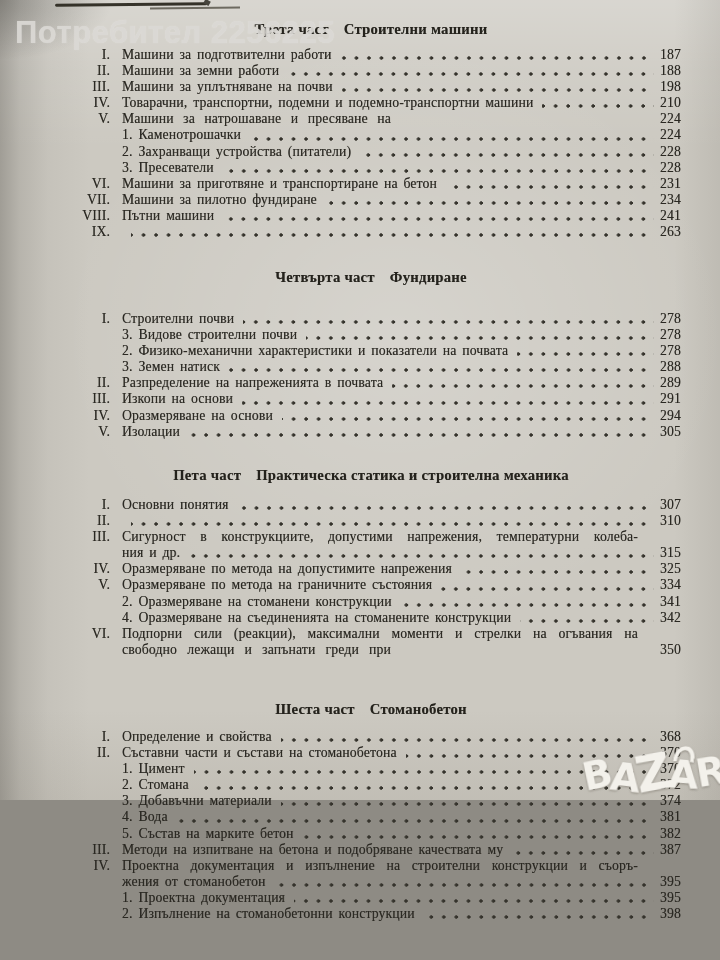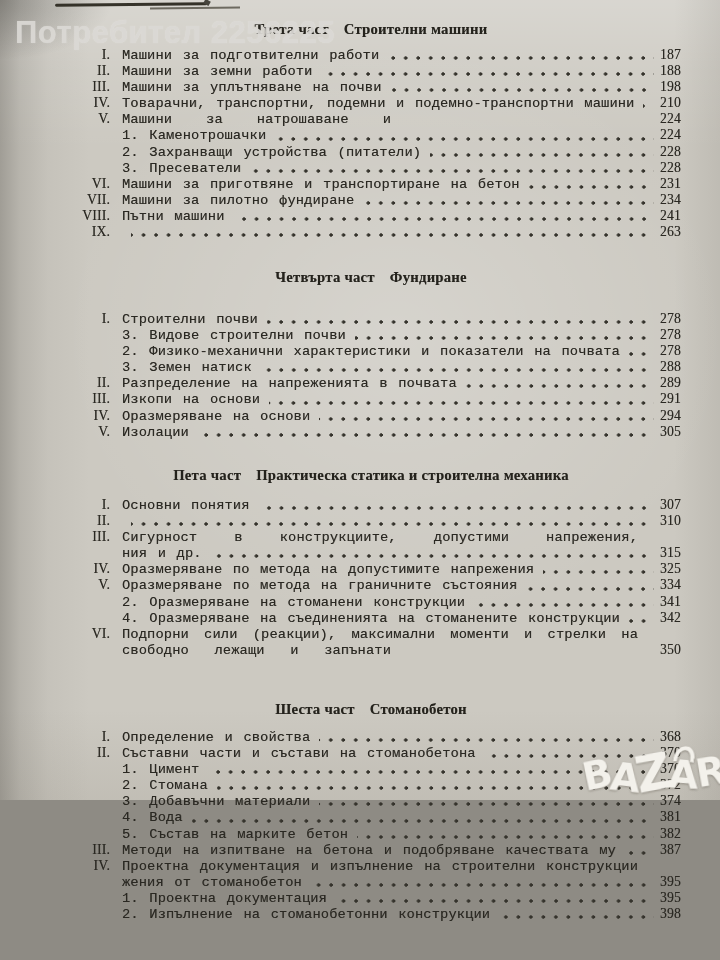--- a/index.html
+++ b/index.html
@@ -46,21 +46,21 @@
   .s3 .entries{margin-top:10px;}
 
   .row{
     display:flex;align-items:baseline;
     padding:0 16px 0 0;height:16.1px;line-height:16.1px;
     font-size:13.6px;word-spacing:2.2px;letter-spacing:.2px;
     text-shadow:.3px .3px 0 rgba(40,38,32,.5);
     white-space:nowrap;
   }
   .rn{flex:none;width:86px;text-align:right;padding-right:12px;}
-  .txt{flex:none;font-family:Liberation Mono, monospace;}
+  .txt{flex:none;}
   .row.stretch .txt{flex:1;text-align:justify;text-align-last:justify;white-space:normal;overflow:hidden;height:16.1px;}
   .row.cont-first .txt{margin-right:52px;}
   .leader{
     flex:1;align-self:flex-end;height:4px;margin:0 6px 3px 9px;
     background-image:radial-gradient(circle at 2px 2px,#35332c 1.45px,rgba(0,0,0,0) 1.9px);
     background-size:12.5px 4px;background-repeat:repeat-x;background-position:right bottom;
   }
   .spacer{flex:1;}
   .pg{flex:none;min-width:30px;text-align:left;}
 

